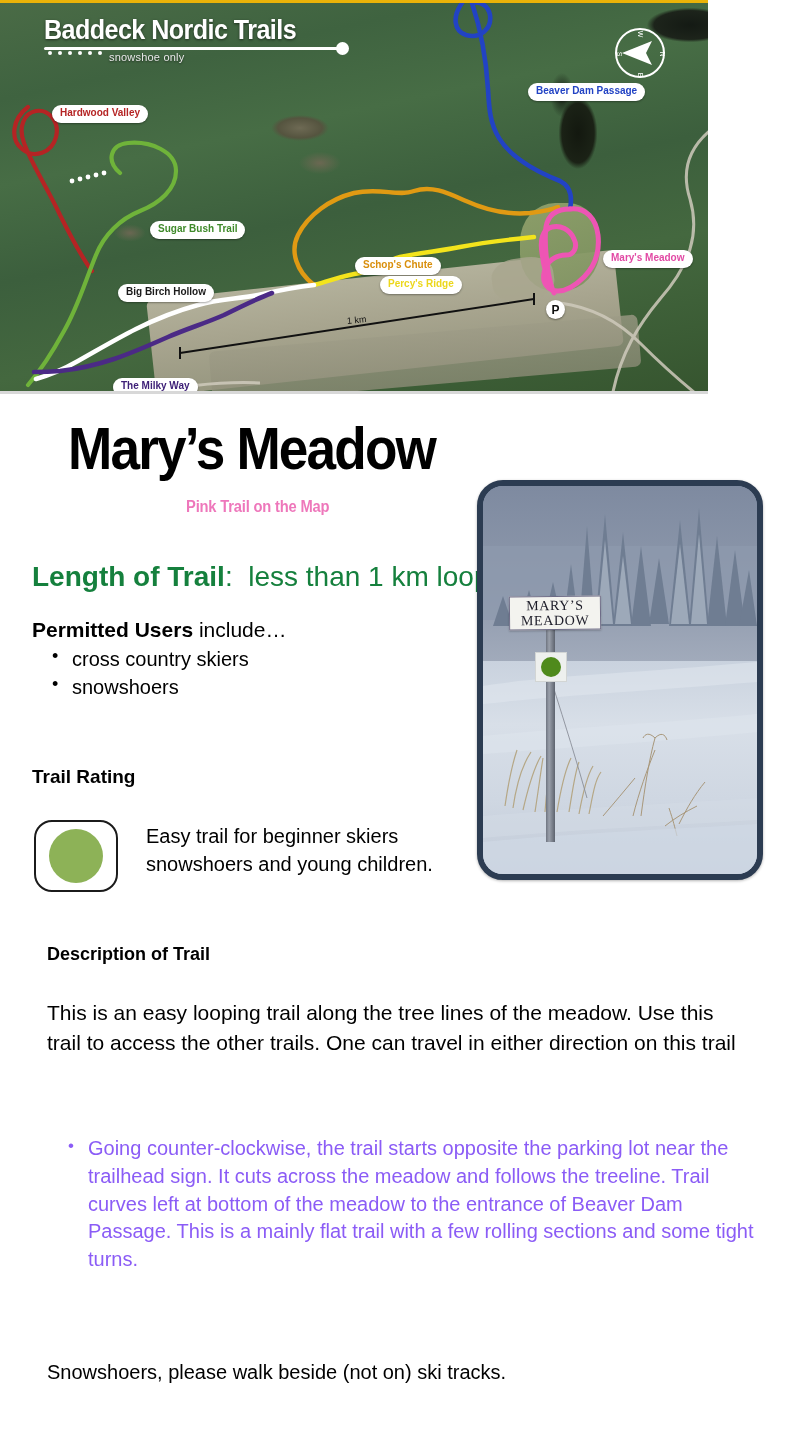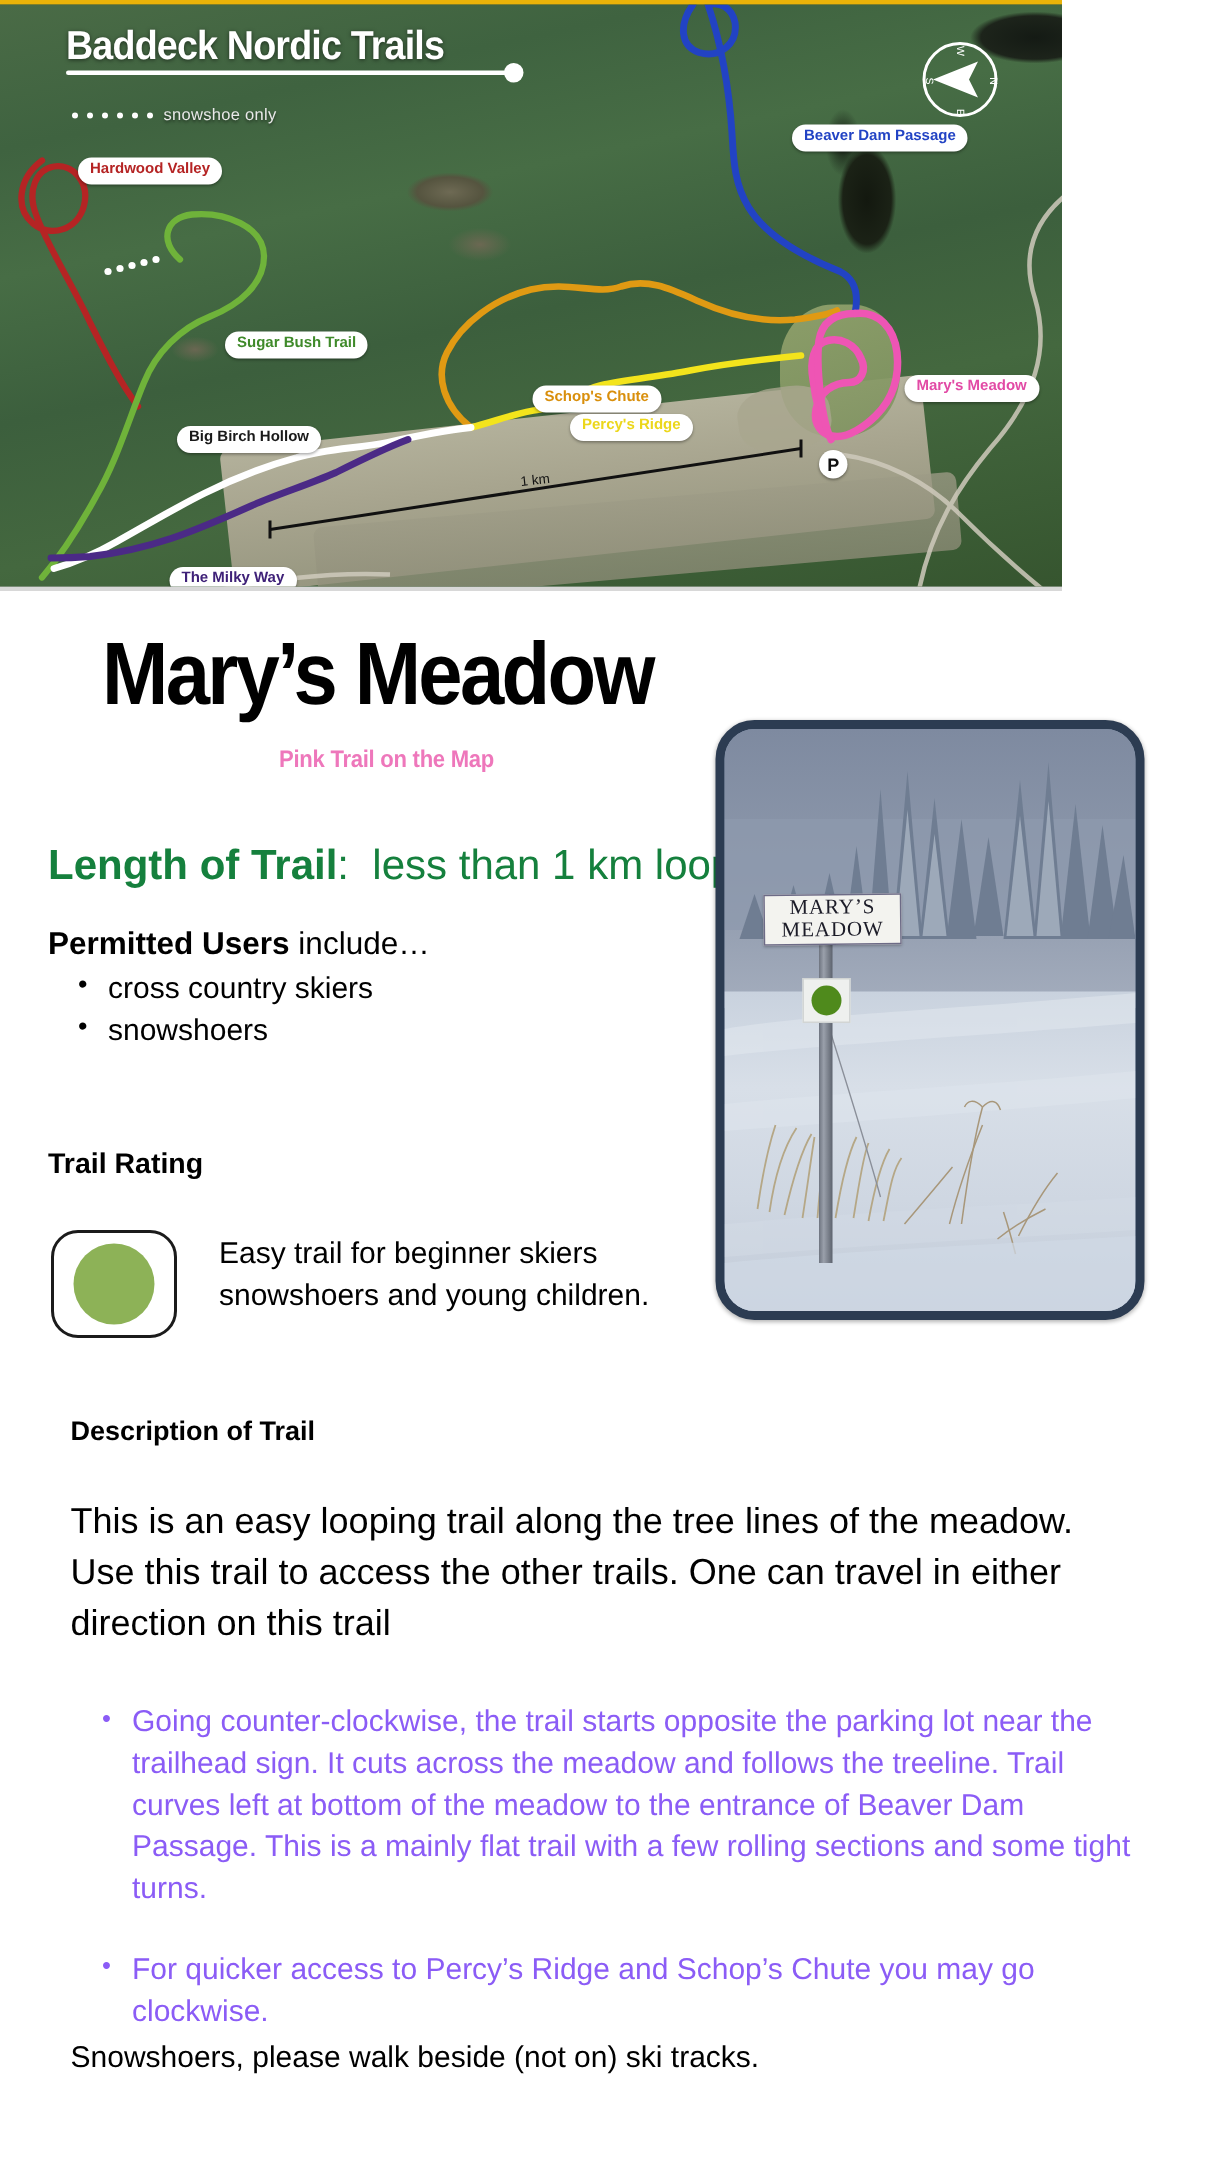--- a/index.html
+++ b/index.html
@@ -76,22 +76,22 @@
   }
   .map-title-rule {
     position: absolute; left: 44px; top: 44px; width: 296px; height: 3px;
     background: #fff; border-radius: 2px;
   }
   .map-title-knob {
     position: absolute; left: 336px; top: 39px; width: 13px; height: 13px;
     background: #fff; border-radius: 50%;
   }
   .legend-row {
-    position: absolute; left: 48px; top: 68px;
-    display: flex; align-items: center; gap: 7px;
+    position: absolute; left: 48px; top: 48px;
+    display: flex; align-items: flex-start; gap: 7px;
   }
   .legend-dots { display: flex; gap: 6px; align-items: center; }
   .legend-dots i { display: block; width: 4px; height: 4px; background: #fff; border-radius: 50%; }
   .legend-label {
     color: #e9e9e9; font-size: 11px; letter-spacing: .2px;
     text-shadow: 0 1px 2px rgba(0,0,0,.5);
   }
 
   
   .pill {
@@ -191,21 +191,21 @@
     font-size: 20px; color: #000; line-height: 1.42;
     width: 320px;
   }
 
   .desc-title {
     position: absolute; left: 47px; top: 550px;
     font-size: 18px; font-weight: bold; color: #000;
   }
   .desc-para {
     position: absolute; left: 47px; top: 604px;
-    width: 700px; font-size: 24px; color: #000; line-height: 1.42;
+    width: 700px; font-size: 21px; color: #000; line-height: 1.42;
   }
   ul.desc-list {
     position: absolute; left: 64px; top: 713px;
     width: 700px; list-style: none; font-size: 20px; color: #8b5cf6; margin-top: 28px;
   }
   ul.desc-list li { position: relative; padding-left: 24px; line-height: 1.39; margin-bottom: 26px; }
   ul.desc-list li::before {
     content: "\2022"; position: absolute; left: 4px; top: -1px; font-size: 17px;
   }
   .closing {
@@ -372,21 +372,20 @@
     <div class="rating-badge">
       <div class="rating-dot"></div>
     </div>
     <div class="rating-text">Easy trail for beginner skiers snowshoers and young children.</div>
 
     <div class="desc-title">Description of Trail</div>
     <div class="desc-para">This is an easy looping trail along the tree lines of the meadow.  Use this trail to access the other trails.  One can travel in either direction on this trail</div>
 
     <ul class="desc-list">
       <li>Going counter-clockwise, the trail starts opposite the parking lot near the trailhead sign. It cuts across the meadow and follows the treeline. Trail curves left at bottom of the meadow to the entrance of Beaver Dam Passage. This is a mainly flat trail with a few rolling sections and some tight turns.</li>
-      <li>For quicker access to Percy’s Ridge and Schop’s Chute you may go  clockwise.</li>
     </ul>
 
     <div class="closing">Snowshoers, please walk beside (not on) ski tracks.</div>
 
     <div class="photo-frame">
       <div class="photo-inner">
         <div class="sky"></div>
         <div class="snowground"></div>
 
         <svg class="photo-svg" viewBox="0 0 274 388" preserveAspectRatio="none">

